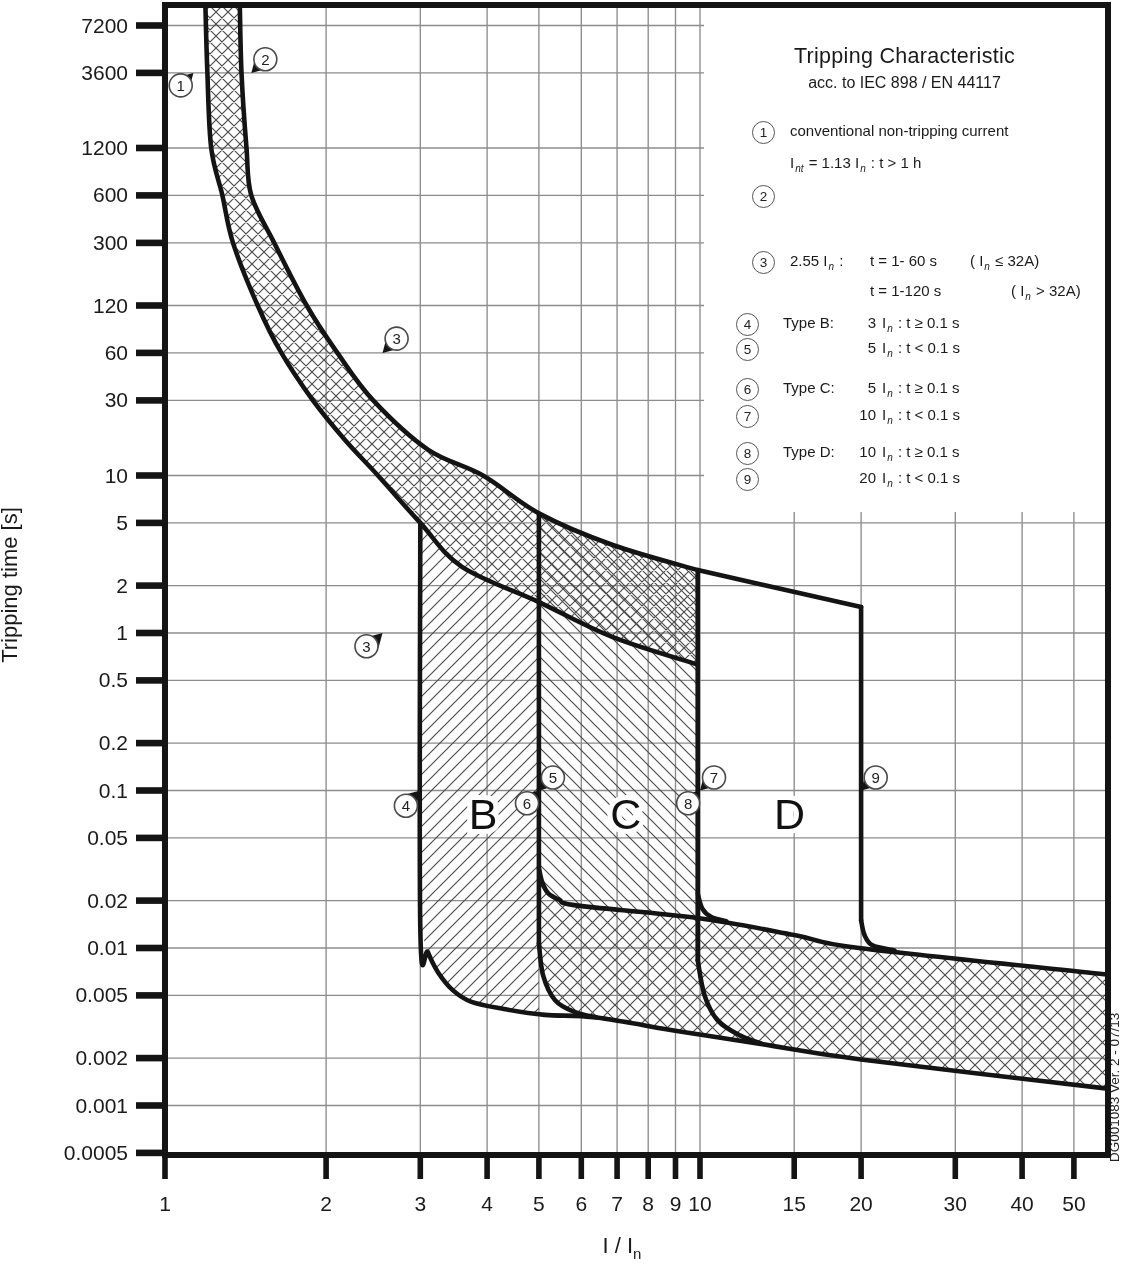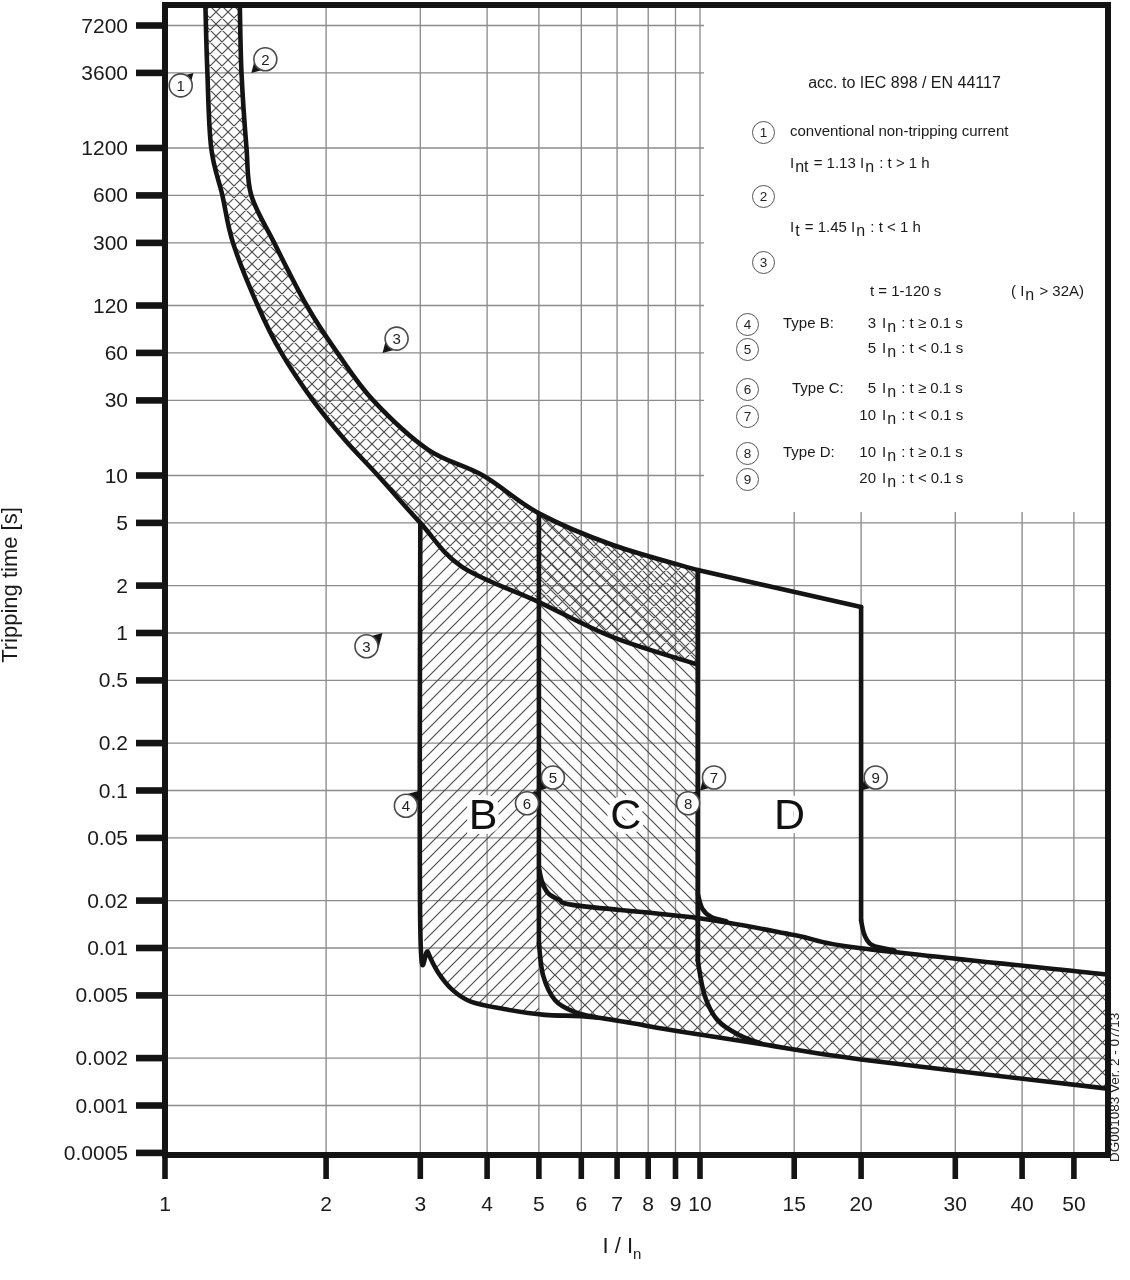--- a/index.html
+++ b/index.html
@@ -7,21 +7,21 @@
          font-family:"Liberation Sans", sans-serif;color:#1a1a1a;}
   #chart-svg{position:absolute;left:0;top:0;}
   .hdr{position:absolute;left:704px;width:401px;text-align:center;}
   #title{top:44px;font-size:21.5px;letter-spacing:.3px;}
   #subtitle{top:74px;font-size:16px;}
   #legend{position:absolute;left:736px;top:0;width:394px;height:520px;font-size:15px;}
   .lg-circle{position:absolute;width:21px;height:21px;border:1.5px solid #555;border-radius:50%;
              text-align:center;line-height:21px;font-size:13.5px;color:#222;background:#fff;}
   .lg-row{position:absolute;white-space:nowrap;height:20px;}
   .lg-col{position:absolute;white-space:nowrap;top:0;}
-  .lg-sub{font-size:16px;position:relative;top:4px;margin:0 1px;}
+  .lg-sub{font-size:10px;position:relative;top:4px;margin:0 1px;font-style:italic;}
   #footer-code{position:absolute;left:1107px;top:1162px;transform:rotate(-90deg);
                transform-origin:0 0;font-size:13.5px;white-space:nowrap;color:#222;}
 </style>
 </head>
 <body>
 <div id="stage">
 
 <svg id="chart-svg" width="1130" height="1280" viewBox="0 0 1130 1280">
       <defs>
         <pattern id="fwd13" width="13" height="13" patternUnits="userSpaceOnUse">
@@ -206,52 +206,55 @@
         <text x="955.3" y="1211" font-size="21" text-anchor="middle" fill="#1a1a1a" font-family="&quot;Liberation Sans&quot;, sans-serif">30</text>
         <rect x="1019.3" y="1155" width="5.6" height="24" fill="#141414"></rect>
         <text x="1022.1" y="1211" font-size="21" text-anchor="middle" fill="#1a1a1a" font-family="&quot;Liberation Sans&quot;, sans-serif">40</text>
         <rect x="1071.1" y="1155" width="5.6" height="24" fill="#141414"></rect>
         <text x="1073.9" y="1211" font-size="21" text-anchor="middle" fill="#1a1a1a" font-family="&quot;Liberation Sans&quot;, sans-serif">50</text>
       </g>
       <text x="17" y="585" font-size="22" text-anchor="middle" fill="#1a1a1a" transform="rotate(-90 17 585)" font-family="&quot;Liberation Sans&quot;, sans-serif">Tripping time [s]</text>
       <text x="622" y="1253" font-size="22" text-anchor="middle" fill="#1a1a1a" font-family="&quot;Liberation Sans&quot;, sans-serif"><tspan>I / I</tspan><tspan dy="6" font-size="15">n</tspan></text>
     </svg>
 
+<div class="hdr" id="title">Tripping Characteristic</div>
 <div class="hdr" id="subtitle">acc. to IEC 898 / EN 44117</div>
 <div id="legend">
       <span class="lg-circle" style="left: 16px; top: 121px;">1</span>
       <div class="lg-row" style="top: 122px; left: 0px; width: 394px;">
         <span class="lg-col" style="left: 54px;"><span>conventional non-tripping current</span></span>
       </div>
       <div class="lg-row" style="top: 154px; left: 0px; width: 394px;">
         <span class="lg-col" style="left: 54px;"><span>I</span><span class="lg-sub">nt</span><span>  = 1.13 I</span><span class="lg-sub">n</span><span> :  t &gt; 1 h</span></span>
       </div>
       <span class="lg-circle" style="left: 16px; top: 185px;">2</span>
-      <div class="lg-row" style="top: 218px; left: 0px; width: 394px;">
-        <span class="lg-col" style="left: 54px;"><span>I</span><span class="lg-sub">t</span><span>  = 1.45 I</span><span class="lg-sub">n</span><span> :  t &lt; 1 h</span></span>
-      </div>
       <span class="lg-circle" style="left: 16px; top: 251px;">3</span>
+      <div class="lg-row" style="top: 252px; left: 0px; width: 394px;">
+        <span class="lg-col" style="left: 54px;"><span>2.55 I</span><span class="lg-sub">n</span><span> :</span></span>
+        <span class="lg-col" style="left: 134px;"><span>t = 1- 60 s</span></span>
+        <span class="lg-col" style="left: 234px;"><span>( I</span><span class="lg-sub">n</span><span> ≤ 32A)</span></span>
+      </div>
       <div class="lg-row" style="top: 282px; left: 0px; width: 394px;">
         <span class="lg-col" style="left: 134px;"><span>t = 1-120 s</span></span>
         <span class="lg-col" style="left: 234px; margin-left: 41px;"><span>( I</span><span class="lg-sub">n</span><span> &gt; 32A)</span></span>
       </div>
       <span class="lg-circle" style="left: 0px; top: 313px;">4</span>
       <div class="lg-row" style="top: 314px; left: 0px; width: 434px;">
         <span class="lg-col" style="left: 47px;"><span>Type B:</span></span>
         <span class="lg-col" style="left: 112px; width: 28px; display: inline-block; text-align: right;"><span>3</span></span>
         <span class="lg-col" style="left: 146px;"><span>I</span><span class="lg-sub">n</span><span>  : t ≥ 0.1 s</span></span>
       </div>
       <span class="lg-circle" style="left: 0px; top: 338px;">5</span>
       <div class="lg-row" style="top: 339px; left: 0px; width: 394px;">
         <span class="lg-col" style="left: 112px; width: 28px; display: inline-block; text-align: right;"><span>5</span></span>
         <span class="lg-col" style="left: 146px;"><span>I</span><span class="lg-sub">n</span><span>  : t &lt; 0.1 s</span></span>
       </div>
       <span class="lg-circle" style="left: 0px; top: 378px;">6</span>
       <div class="lg-row" style="top: 379px; left: 0px; width: 394px;">
-        <span class="lg-col" style="left: 47px; margin-left: 9px;"><span>Type C:</span></span>
+        <span class="lg-col" style="left: 47px;"><span>Type C:</span></span>
         <span class="lg-col" style="left: 112px; width: 28px; display: inline-block; text-align: right;"><span>5</span></span>
         <span class="lg-col" style="left: 146px;"><span>I</span><span class="lg-sub">n</span><span>  : t ≥ 0.1 s</span></span>
       </div>
       <span class="lg-circle" style="left: 0px; top: 405px;">7</span>
       <div class="lg-row" style="top: 406px; left: 0px; width: 394px;">
         <span class="lg-col" style="left: 112px; width: 28px; display: inline-block; text-align: right;"><span>10</span></span>
         <span class="lg-col" style="left: 146px;"><span>I</span><span class="lg-sub">n</span><span>  : t &lt; 0.1 s</span></span>
       </div>
       <span class="lg-circle" style="left: 0px; top: 442px;">8</span>
       <div class="lg-row" style="top: 443px; left: 0px; width: 366px;">

